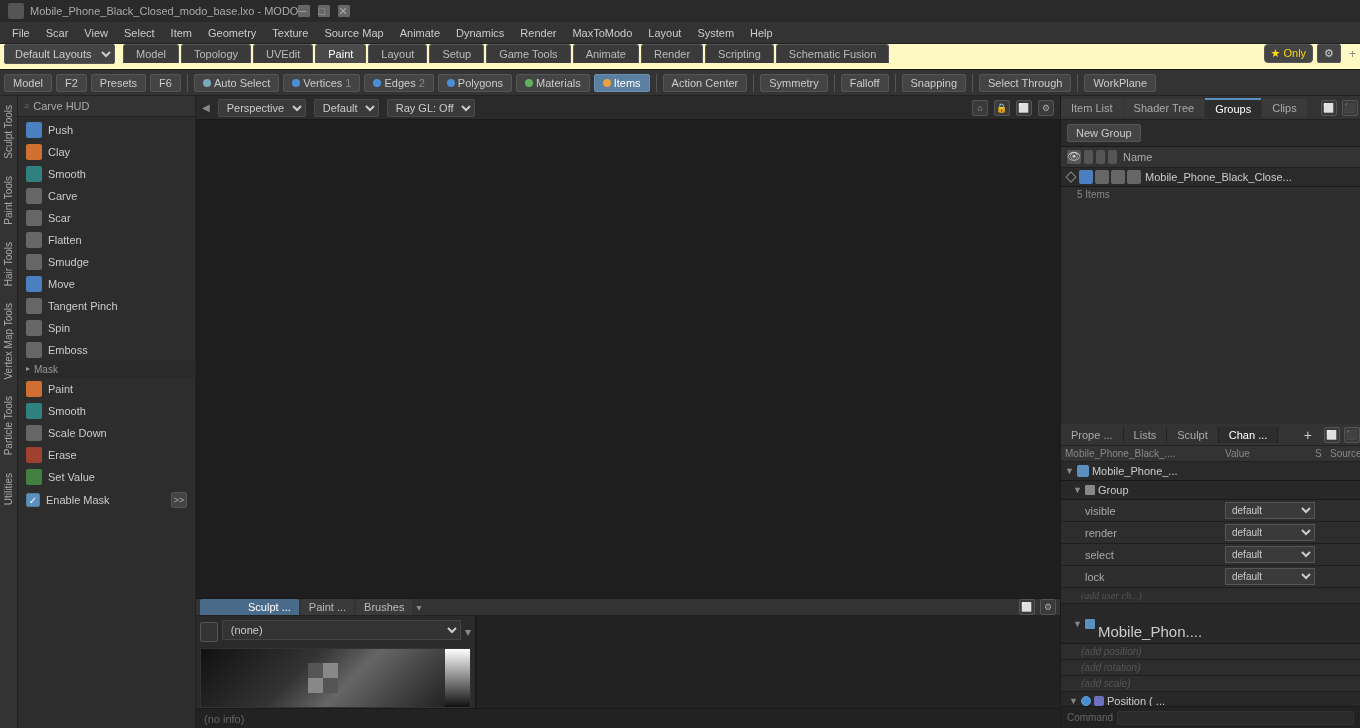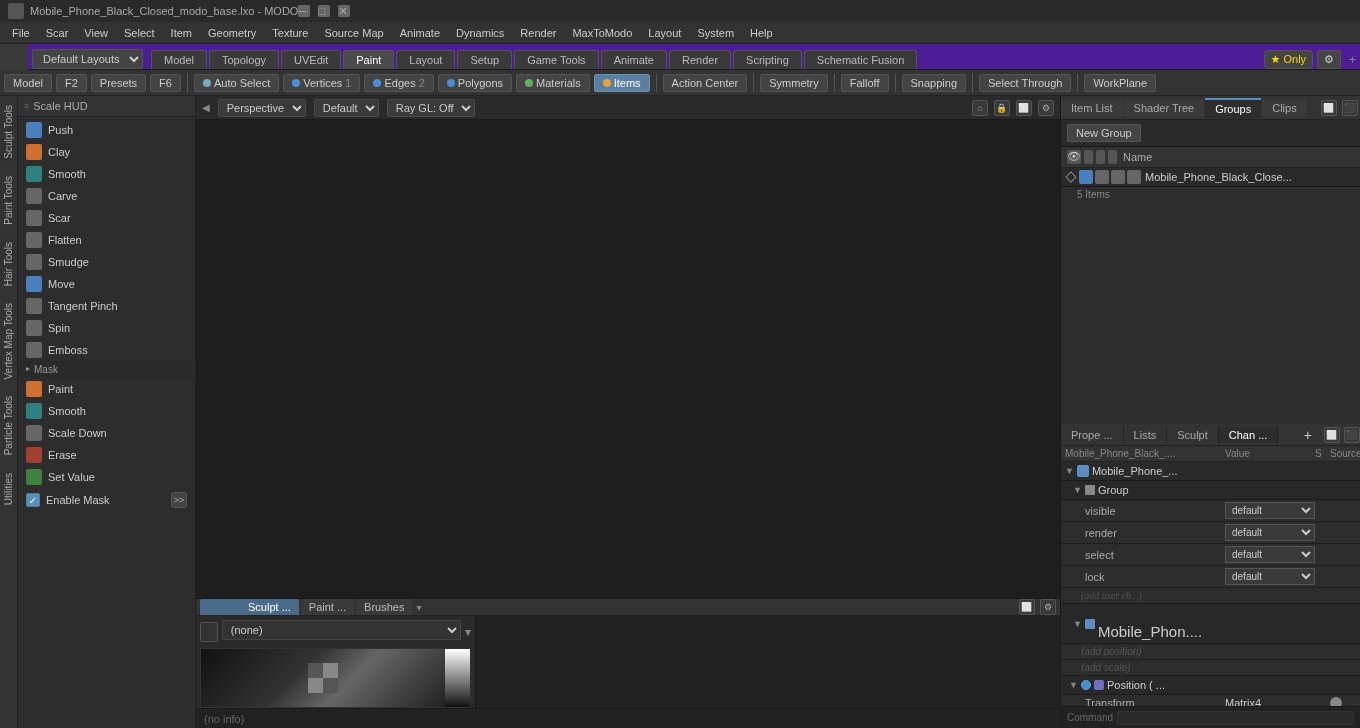--- a/index.html
+++ b/index.html
@@ -9,21 +9,21 @@
     #titlebar { height: 22px; background: #2a2a2a; display: flex; align-items: center; padding: 0 8px; color: #aaa; font-size: 11px; }
     #titlebar-icon { width: 16px; height: 16px; background: #555; margin-right: 6px; border-radius: 2px; flex-shrink: 0; }
     #titlebar-controls { display: flex; gap: 8px; }
     .titlebar-btn { width: 12px; height: 12px; background: #666; border-radius: 1px; cursor: pointer; }
 
     
     #menubar { height: 22px; background: #333; display: flex; align-items: center; padding: 0 4px; border-bottom: 1px solid #222; }
     .menu-item { padding: 2px 8px; color: #ccc; font-size: 11px; cursor: pointer; border-radius: 2px; }
 
     
-    #layoutbar { height: 26px; background: #4c1d95; display: flex; align-items: flex-end; padding: 0 4px; border-bottom: 1px solid #1a1a1a; margin-left: 28px; }
+    #layoutbar { height: 26px; background: #fef9c3; display: flex; align-items: flex-start; padding: 0 4px; border-bottom: 1px solid #1a1a1a; }
     .layout-dropdown { background: #444; border: 1px solid #555; color: #ccc; font-size: 11px; padding: 2px 6px; border-radius: 2px; margin-right: 8px; }
     .layout-tab { padding: 3px 12px; background: #3a3a3a; color: #bbb; font-size: 11px; border-radius: 3px 3px 0 0; cursor: pointer; margin-right: 2px; border: 1px solid #555; border-bottom: none; }
     .layout-tab.active { background: #4a4a4a; color: #fff; }
     .layout-tab-right { margin-left: auto; display: flex; align-items: center; gap: 4px; }
     .star-btn { color: #ffd700; font-size: 11px; padding: 2px 6px; background: #444; border: 1px solid #555; border-radius: 4px; cursor: pointer; }
     .gear-btn { padding: 2px 6px; background: #444; border: 1px solid #555; border-radius: 2px; cursor: pointer; color: #ccc; }
 
     
     #toolbar { height: 26px; background: #333; display: flex; align-items: center; padding: 0 4px; border-bottom: 1px solid #222; gap: 4px; flex-wrap: nowrap; }
     .tool-btn { padding: 2px 8px; background: #444; border: 1px solid #555; color: #ccc; font-size: 11px; border-radius: 2px; cursor: pointer; white-space: nowrap; display: flex; align-items: center; gap: 3px; }
@@ -218,21 +218,21 @@
     <div class="side-tab">Paint Tools</div>
     <div class="side-tab">Hair Tools</div>
     <div class="side-tab">Vertex Map Tools</div>
     <div class="side-tab">Particle Tools</div>
     <div class="side-tab">Utilities</div>
   </div>
 
   <div id="left-panel">
     <div id="sculpt-hud">
       <span style="font-size:9px;color:#666;">≡</span>
-      <span>Scale HUD</span>
+      <span>Carve HUD</span>
     </div>
     <div id="tool-list">
 
       <div class="tool-item">
         <div class="tool-icon ti-blue"></div>
         <span>Push</span>
       </div>
       <div class="tool-item">
         <div class="tool-icon ti-orange"></div>
         <span>Clay</span>
@@ -542,20 +542,21 @@
             <span></span>
         </div>
         <div style="padding:2px 20px;border-bottom:1px solid #1e1e1e;font-size:10px;color:#555;font-style:italic;font-family:Liberation Serif, serif;">(add user ch...)</div>
 
         <div style="display:flex;align-items:center;padding:3px 12px;background:#282828;border-bottom:1px solid #1a1a1a;gap:3px;cursor:pointer;">
           <span style="color:#888;font-size:9px;">▼</span>
           <div style="width:10px;height:10px;background:#5a8fc0;border-radius:1px;"></div>
           <span style="font-size:15px;color:#ccc;margin-top:16px;">Mobile_Phon....</span>
         </div>
         <div style="padding:2px 20px;border-bottom:1px solid #1e1e1e;font-size:10px;color:#555;font-style:italic;">(add position)</div>
+        <div style="padding:2px 20px;border-bottom:1px solid #1e1e1e;font-size:10px;color:#555;font-style:italic;">(add rotation)</div>
         <div style="padding:2px 20px;border-bottom:1px solid #1e1e1e;font-size:10px;color:#555;font-style:italic;">(add scale)</div>
 
         <div style="display:flex;align-items:center;padding:3px 8px;background:#282828;border-bottom:1px solid #1a1a1a;gap:3px;cursor:pointer;">
           <span style="color:#888;font-size:9px;">▼</span>
           <div style="width:10px;height:10px;background:#4a90d0;border-radius:50%;border:1px solid #5aa0e0;"></div>
           <div style="width:10px;height:10px;background:#7070c0;border-radius:2px;"></div>
           <span style="font-size:11px;color:#ccc;">Position ( ...</span>
         </div>
         <div style="display:grid;grid-template-columns:160px 90px 15px 65px;padding:2px 4px;border-bottom:1px solid #1e1e1e;align-items:center;">
           <span style="font-size:11px;color:#aaa;padding-left:20px;">Transform</span>

